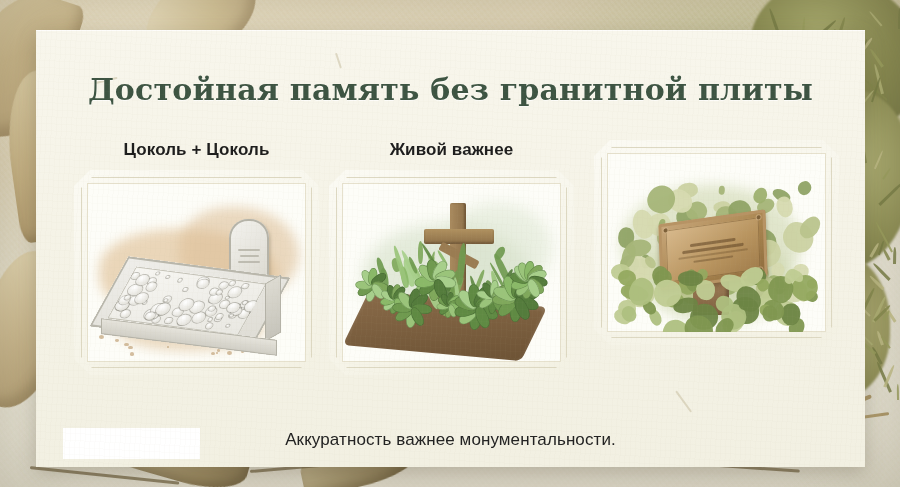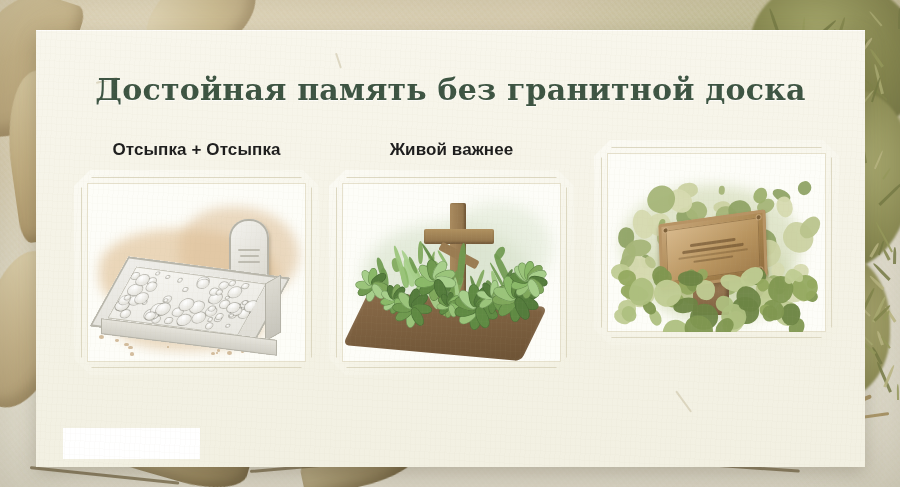--- a/index.html
+++ b/index.html
@@ -351,26 +351,26 @@
 
   <div class="vignette"></div>
 </div>
 
 <div id="panel">
   <div class="fiber f1"></div>
   <div class="fiber f2"></div>
   <div class="fiber f3"></div>
   <div class="fiber f4"></div>
 
-  <div id="page-title">Достойная память без гранитной доска</div>
+  <div id="page-title">Достойная память без гранитной плиты</div>
 
   <div id="cards">
 
     <div class="card c0">
-      <div class="card-title">Отсыпка + Отсыпка</div>
+      <div class="card-title">Цоколь + Цоколь</div>
       <div class="frame">
         <div class="frame-inner"></div>
         <div class="art">
           <div class="soil-wash a1-w1"></div>
           <div class="soil-wash a1-w2"></div>
           <div class="soil-wash a1-w3"></div>
           <div id="a1-grit">
               <div class="grit" style="width: 3.57742px; height: 2.86194px; left: 28.0292px; top: 155.99px;"></div>
               <div class="grit" style="width: 3.3234px; height: 2.65872px; left: 79.4073px; top: 147.065px;"></div>
               <div class="grit" style="width: 4.85982px; height: 3.88786px; left: 12.0716px; top: 151.829px;"></div>
@@ -749,14 +749,15 @@
               <div class="shrub" style="position: absolute; left: 127.567px; top: 134.984px; width: 27.3414px; height: 21.8806px; background: rgb(109, 133, 69); transform: rotate(46.8468deg); opacity: 0.95;"></div>
             </div>
         </div>
       </div>
     </div>
 
   </div>
 
   <div id="footer">
     <div id="redacted-box"></div>
+    <div id="footer-caption">Аккуратность важнее монументальности.</div>
   </div>
 </div>
 
 </body></html>

